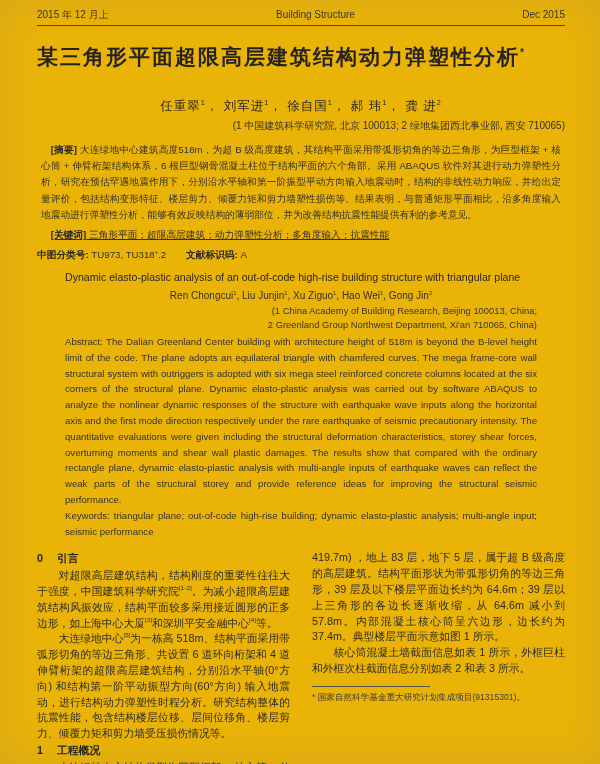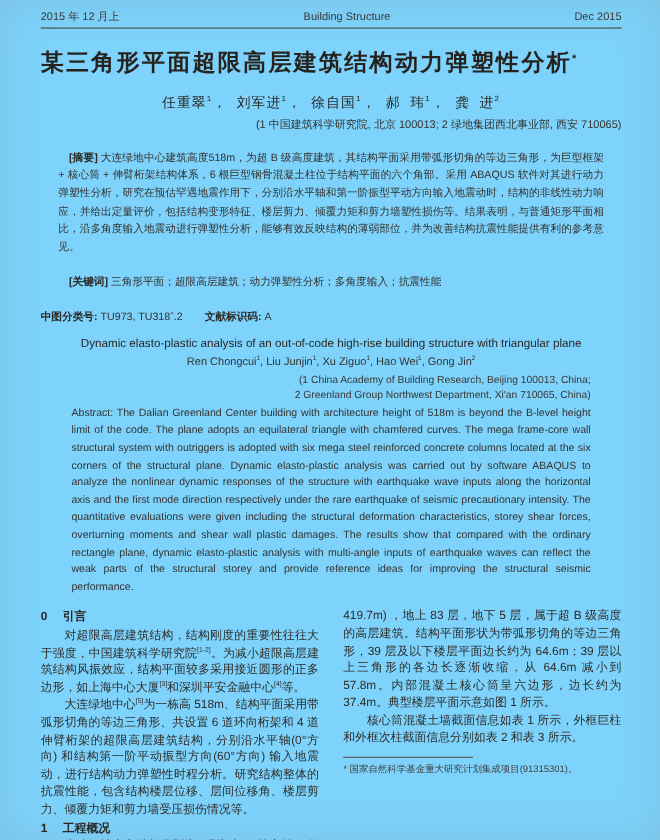--- a/index.html
+++ b/index.html
@@ -1,47 +1,47 @@
 <!DOCTYPE html>
 <html><head>
 <meta charset="utf-8">
 <style>
   html,body{margin:0;padding:0;}
   .page{
     position:relative;
     width:600px;height:764px;
     box-sizing:border-box;
-    background:#7dd3fc;
+    background:#eab308;
     box-shadow:inset 0 0 40px rgba(120,115,105,.18);
     padding:8px 35px 0 37px;
     font-family:"Liberation Sans","DejaVu Sans",sans-serif;
     color:#2e2c29;
     overflow:hidden;
   }
   
   .runhead{display:flex;justify-content:space-between;align-items:baseline;
     font-size:10px;color:#3a3733;}
   .headrule{border:none;border-top:1.6px solid #4a4742;margin:3px 0 0 0;}
   
   .title-cn{margin:17px 0 0 0;text-align:left;font-size:21px;font-weight:600;
     letter-spacing:2px;color:#26231f;}
   .title-cn sup{font-size:10px;letter-spacing:0;}
-  .authors-cn{margin-top:14px;text-align:center;font-size:12.5px;letter-spacing:1px;color:#2b2825;font-family:Liberation Mono, monospace;}
+  .authors-cn{margin-top:27px;text-align:center;font-size:12.5px;letter-spacing:1px;color:#2b2825;}
   .affil-cn{margin-top:4px;text-align:right;font-size:10px;color:#35322e;}
   
   .absblock{margin-top:9px;font-size:9.7px;line-height:16.2px;color:#34312d;}
-  .absblock p{margin:16px;}
+  .absblock p{margin:4px;}
   .abs-cn{text-align:justify;text-indent:1em;}
-  .kw-cn{text-indent:1em;}
+  .kw-cn{text-indent:1em;text-decoration:underline;}
   .lbl{font-weight:700;color:#2b2824;}
   .metaline{display:flex;gap:20px;font-size:9.7px;margin-top:1px;}
   .metaline .grp{white-space:nowrap;}
   
   .enblock{margin-top:7px;padding:0 28px;font-size:9.6px;line-height:15.8px;color:#35322e;}
-  .entitle{text-align:center;font-size:10.6px;color:#2b2825;margin:0;}
+  .entitle{font-size:10.6px;color:#2b2825;margin:0;}
   .enauthors{text-align:center;font-size:10px;margin:2px 0 0 0;}
   .enaffil{text-align:right;font-size:9.4px;margin:0;line-height:13.5px;color:#3a3733;}
   .enabs{text-align:justify;margin:3px 0 0 0;}
   .enkw{text-align:justify;margin:0;}
   
   .columns{display:flex;gap:22px;margin-top:11px;font-size:10.8px;line-height:15.8px;color:#2f2c28;}
   .col{flex:1;min-width:0;text-align:justify;}
   .sechead{display:flex;gap:14px;font-weight:600;color:#2a2723;margin:1px 0;}
   .col p{margin:0;text-indent:2em;}
   .col p.cont{text-indent:0;}
@@ -75,20 +75,21 @@
       <span class="grp"><span class="lbl">文献标识码:</span> <span>A</span></span>
     </div>
   </div>
 
   <div class="enblock">
     <p class="entitle">Dynamic elasto-plastic analysis of an out-of-code high-rise building structure with triangular plane</p>
     <p class="enauthors"><span>Ren Chongcui</span><sup>1</sup><span>,  Liu Junjin</span><sup>1</sup><span>,  Xu Ziguo</span><sup>1</sup><span>,  Hao Wei</span><sup>1</sup><span>,  Gong Jin</span><sup>2</sup></p>
     <p class="enaffil">(1 China Academy of Building Research, Beijing 100013, China;</p>
     <p class="enaffil">2 Greenland Group Northwest Department, Xi'an 710065, China)</p>
     <p class="enabs"><span>Abstract:</span><span> The Dalian Greenland Center building with architecture height of 518m is beyond the B-level height limit of the code. The plane adopts an equilateral triangle with chamfered curves. The mega frame-core wall structural system with outriggers is adopted with six mega steel reinforced concrete columns located at the six corners of the structural plane. Dynamic elasto-plastic analysis was carried out by software ABAQUS to analyze the nonlinear dynamic responses of the structure with earthquake wave inputs along the horizontal axis and the first mode direction respectively under the rare earthquake of seismic precautionary intensity. The quantitative evaluations were given including the structural deformation characteristics, storey shear forces, overturning moments and shear wall plastic damages. The results show that compared with the ordinary rectangle plane, dynamic elasto-plastic analysis with multi-angle inputs of earthquake waves can reflect the weak parts of the structural storey and provide reference ideas for improving the structural seismic performance.</span></p>
+    <p class="enkw"><span>Keywords:</span><span> triangular plane;  out-of-code high-rise building;  dynamic elasto-plastic analysis;  multi-angle input;  seismic performance</span></p>
   </div>
 
   <div class="columns">
     <div class="col">
       <div class="sechead">
         <span>0</span>
         <span>引言</span>
       </div>
       <p><span>对超限高层建筑结构，结构刚度的重要性往往大于强度，中国建筑科学研究院</span><sup>[1-2]</sup><span>。为减小超限高层建筑结构风振效应，结构平面较多采用接近圆形的正多边形，如上海中心大厦</span><sup>[3]</sup><span>和深圳平安金融中心</span><sup>[4]</sup><span>等。</span></p>
       <p><span>大连绿地中心</span><sup>[5]</sup><span>为一栋高 518m、结构平面采用带弧形切角的等边三角形、共设置 6 道环向桁架和 4 道伸臂桁架的超限高层建筑结构，分别沿水平轴(0°方向) 和结构第一阶平动振型方向(60°方向) 输入地震动，进行结构动力弹塑性时程分析。研究结构整体的抗震性能，包含结构楼层位移、层间位移角、楼层剪力、倾覆力矩和剪力墙受压损伤情况等。</span></p>

